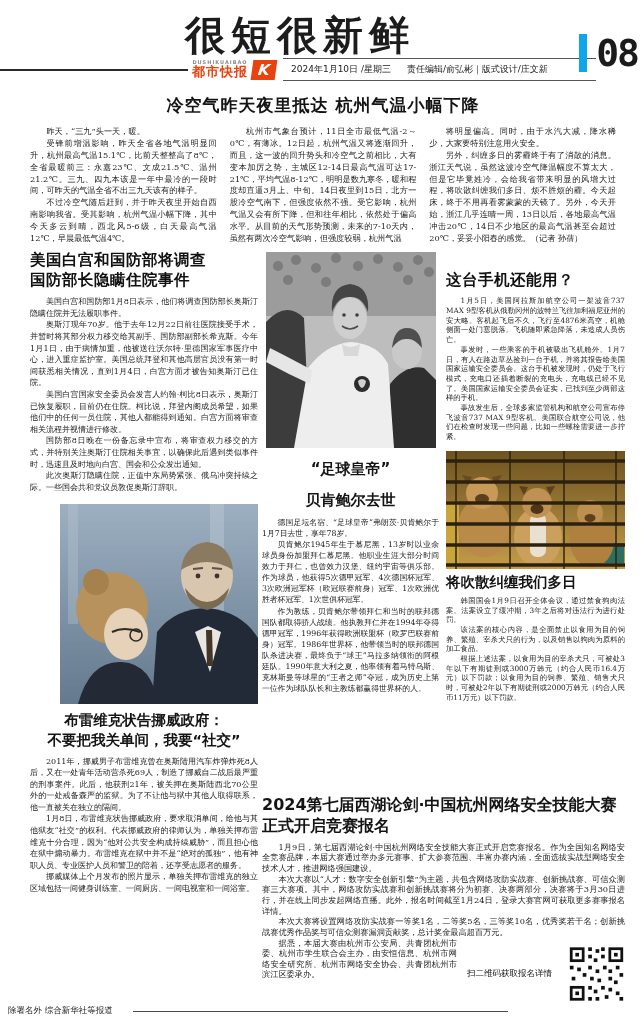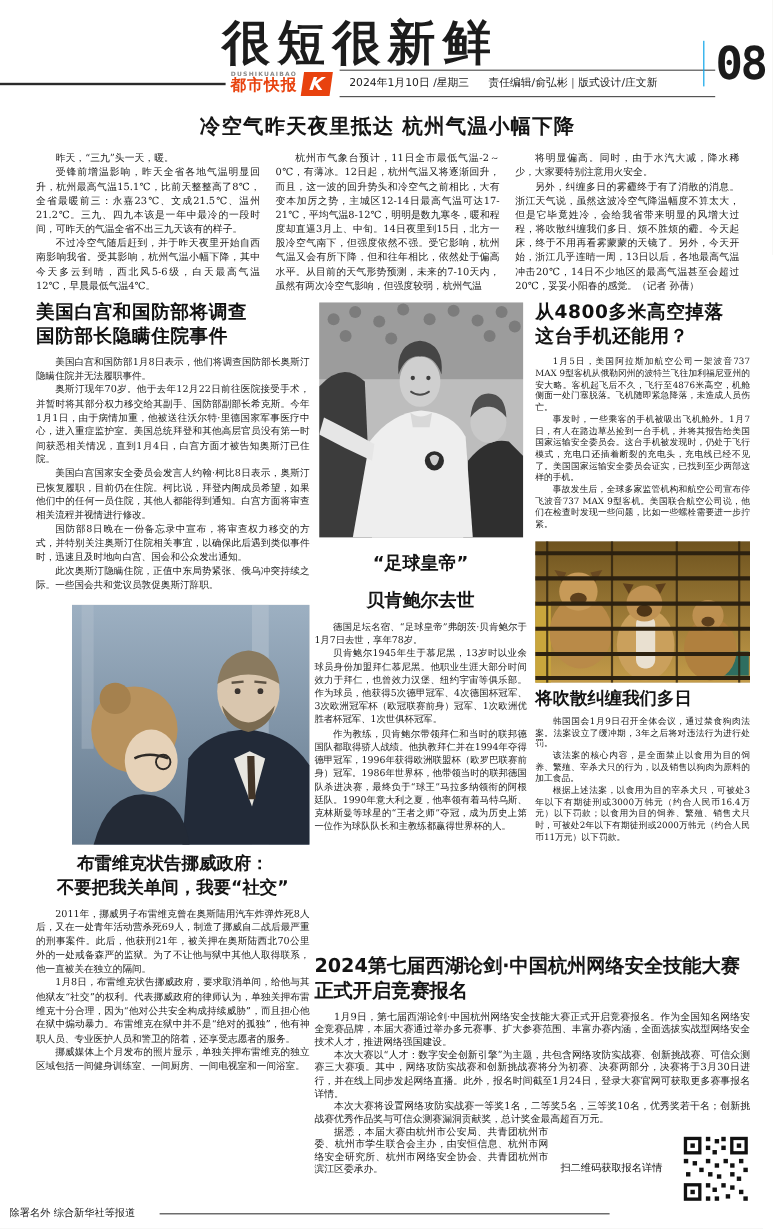--- a/index.html
+++ b/index.html
@@ -13,21 +13,21 @@
   .brand{margin-left:4px;text-align:center;line-height:1.05;}
   .brand-en{font-size:5px;letter-spacing:1px;color:#8a8a8a;font-weight:700;}
   .brand-cn{font-size:13px;font-weight:900;color:#e8420e;letter-spacing:1px;}
   .klogo{width:24px;height:20px;background:#e8420e;color:#fff;font-weight:900;font-style:italic;
          font-size:15px;display:flex;align-items:center;justify-content:center;
          margin:0 7px 0 4px;transform:skewX(-8deg);}
   .dateline-box{flex:1;border-top:1.5px solid #555;border-bottom:1.5px solid #555;
                 padding:4px 8px;font-size:9px;color:#222;display:flex;gap:16px;white-space:nowrap;}
   .pagenum{position:absolute;top:34px;right:6px;font-size:38px;font-weight:900;line-height:1;
            font-family:"DejaVu Sans Mono",monospace;letter-spacing:-2px;
-           border-left:1px solid #0ea5e9;padding-left:9px;color:#1b1b1b;}
+           border-left:8px solid #0ea5e9;padding-left:9px;color:#1b1b1b;}
   
   .p{font-family:"DejaVu Serif",serif;font-size:8.2px;line-height:1.45;text-align:justify;
      text-indent:2em;margin:0;color:#1b1b1b;}
   .art-title{font-weight:700;line-height:1.3;margin:0 0 6px;letter-spacing:.5px;color:#111;}
   
   .weather{position:absolute;top:94px;left:30px;width:586px;}
   .weather-h{font-size:17px;font-weight:700;text-align:center;letter-spacing:1px;margin:0 0 9px;}
   .wcols{display:flex;gap:13px;}
   .wcol{flex:1;}
   
@@ -179,21 +179,21 @@
     </svg>
     <p class="beck-cap1">“足球皇帝”</p>
     <p class="beck-cap2">贝肯鲍尔去世</p>
     <p class="p">德国足坛名宿、“足球皇帝”弗朗茨·贝肯鲍尔于1月7日去世，享年78岁。</p>
     <p class="p">贝肯鲍尔1945年生于慕尼黑，13岁时以业余球员身份加盟拜仁慕尼黑。他职业生涯大部分时间效力于拜仁，也曾效力汉堡、纽约宇宙等俱乐部。作为球员，他获得5次德甲冠军、4次德国杯冠军、3次欧洲冠军杯（欧冠联赛前身）冠军、1次欧洲优胜者杯冠军、1次世俱杯冠军。</p>
     <p class="p">作为教练，贝肯鲍尔带领拜仁和当时的联邦德国队都取得骄人战绩。他执教拜仁并在1994年夺得德甲冠军，1996年获得欧洲联盟杯（欧罗巴联赛前身）冠军。1986年世界杯，他带领当时的联邦德国队杀进决赛，最终负于“球王”马拉多纳领衔的阿根廷队。1990年意大利之夏，他率领有着马特乌斯、克林斯曼等球星的“王者之师”夺冠，成为历史上第一位作为球队队长和主教练都赢得世界杯的人。</p>
   </div>
 
   <div class="col-right">
     <h3 class="art-title t-2l">
-      <span>从4800多米高空掉落</span><br>
+      <br>
       <span>这台手机还能用？</span>
     </h3>
     <p class="p">1月5日，美国阿拉斯加航空公司一架波音737 MAX 9型客机从俄勒冈州的波特兰飞往加利福尼亚州的安大略。客机起飞后不久，飞行至4876米高空，机舱侧面一处门塞脱落。飞机随即紧急降落，未造成人员伤亡。</p>
     <p class="p">事发时，一些乘客的手机被吸出飞机舱外。1月7日，有人在路边草丛捡到一台手机，并将其报告给美国国家运输安全委员会。这台手机被发现时，仍处于飞行模式，充电口还插着断裂的充电头，充电线已经不见了。美国国家运输安全委员会证实，已找到至少两部这样的手机。</p>
     <p class="p">事故发生后，全球多家监管机构和航空公司宣布停飞波音737 MAX 9型客机。美国联合航空公司说，他们在检查时发现一些问题，比如一些螺栓需要进一步拧紧。</p>
 
     <svg class="photo dog-photo" viewBox="0 0 179 118" xmlns="http://www.w3.org/2000/svg">
       <defs>
         <linearGradient id="bgd" x1="0" y1="0" x2="0" y2="1">
           <stop offset="0" stop-color="#6e531f"></stop>

